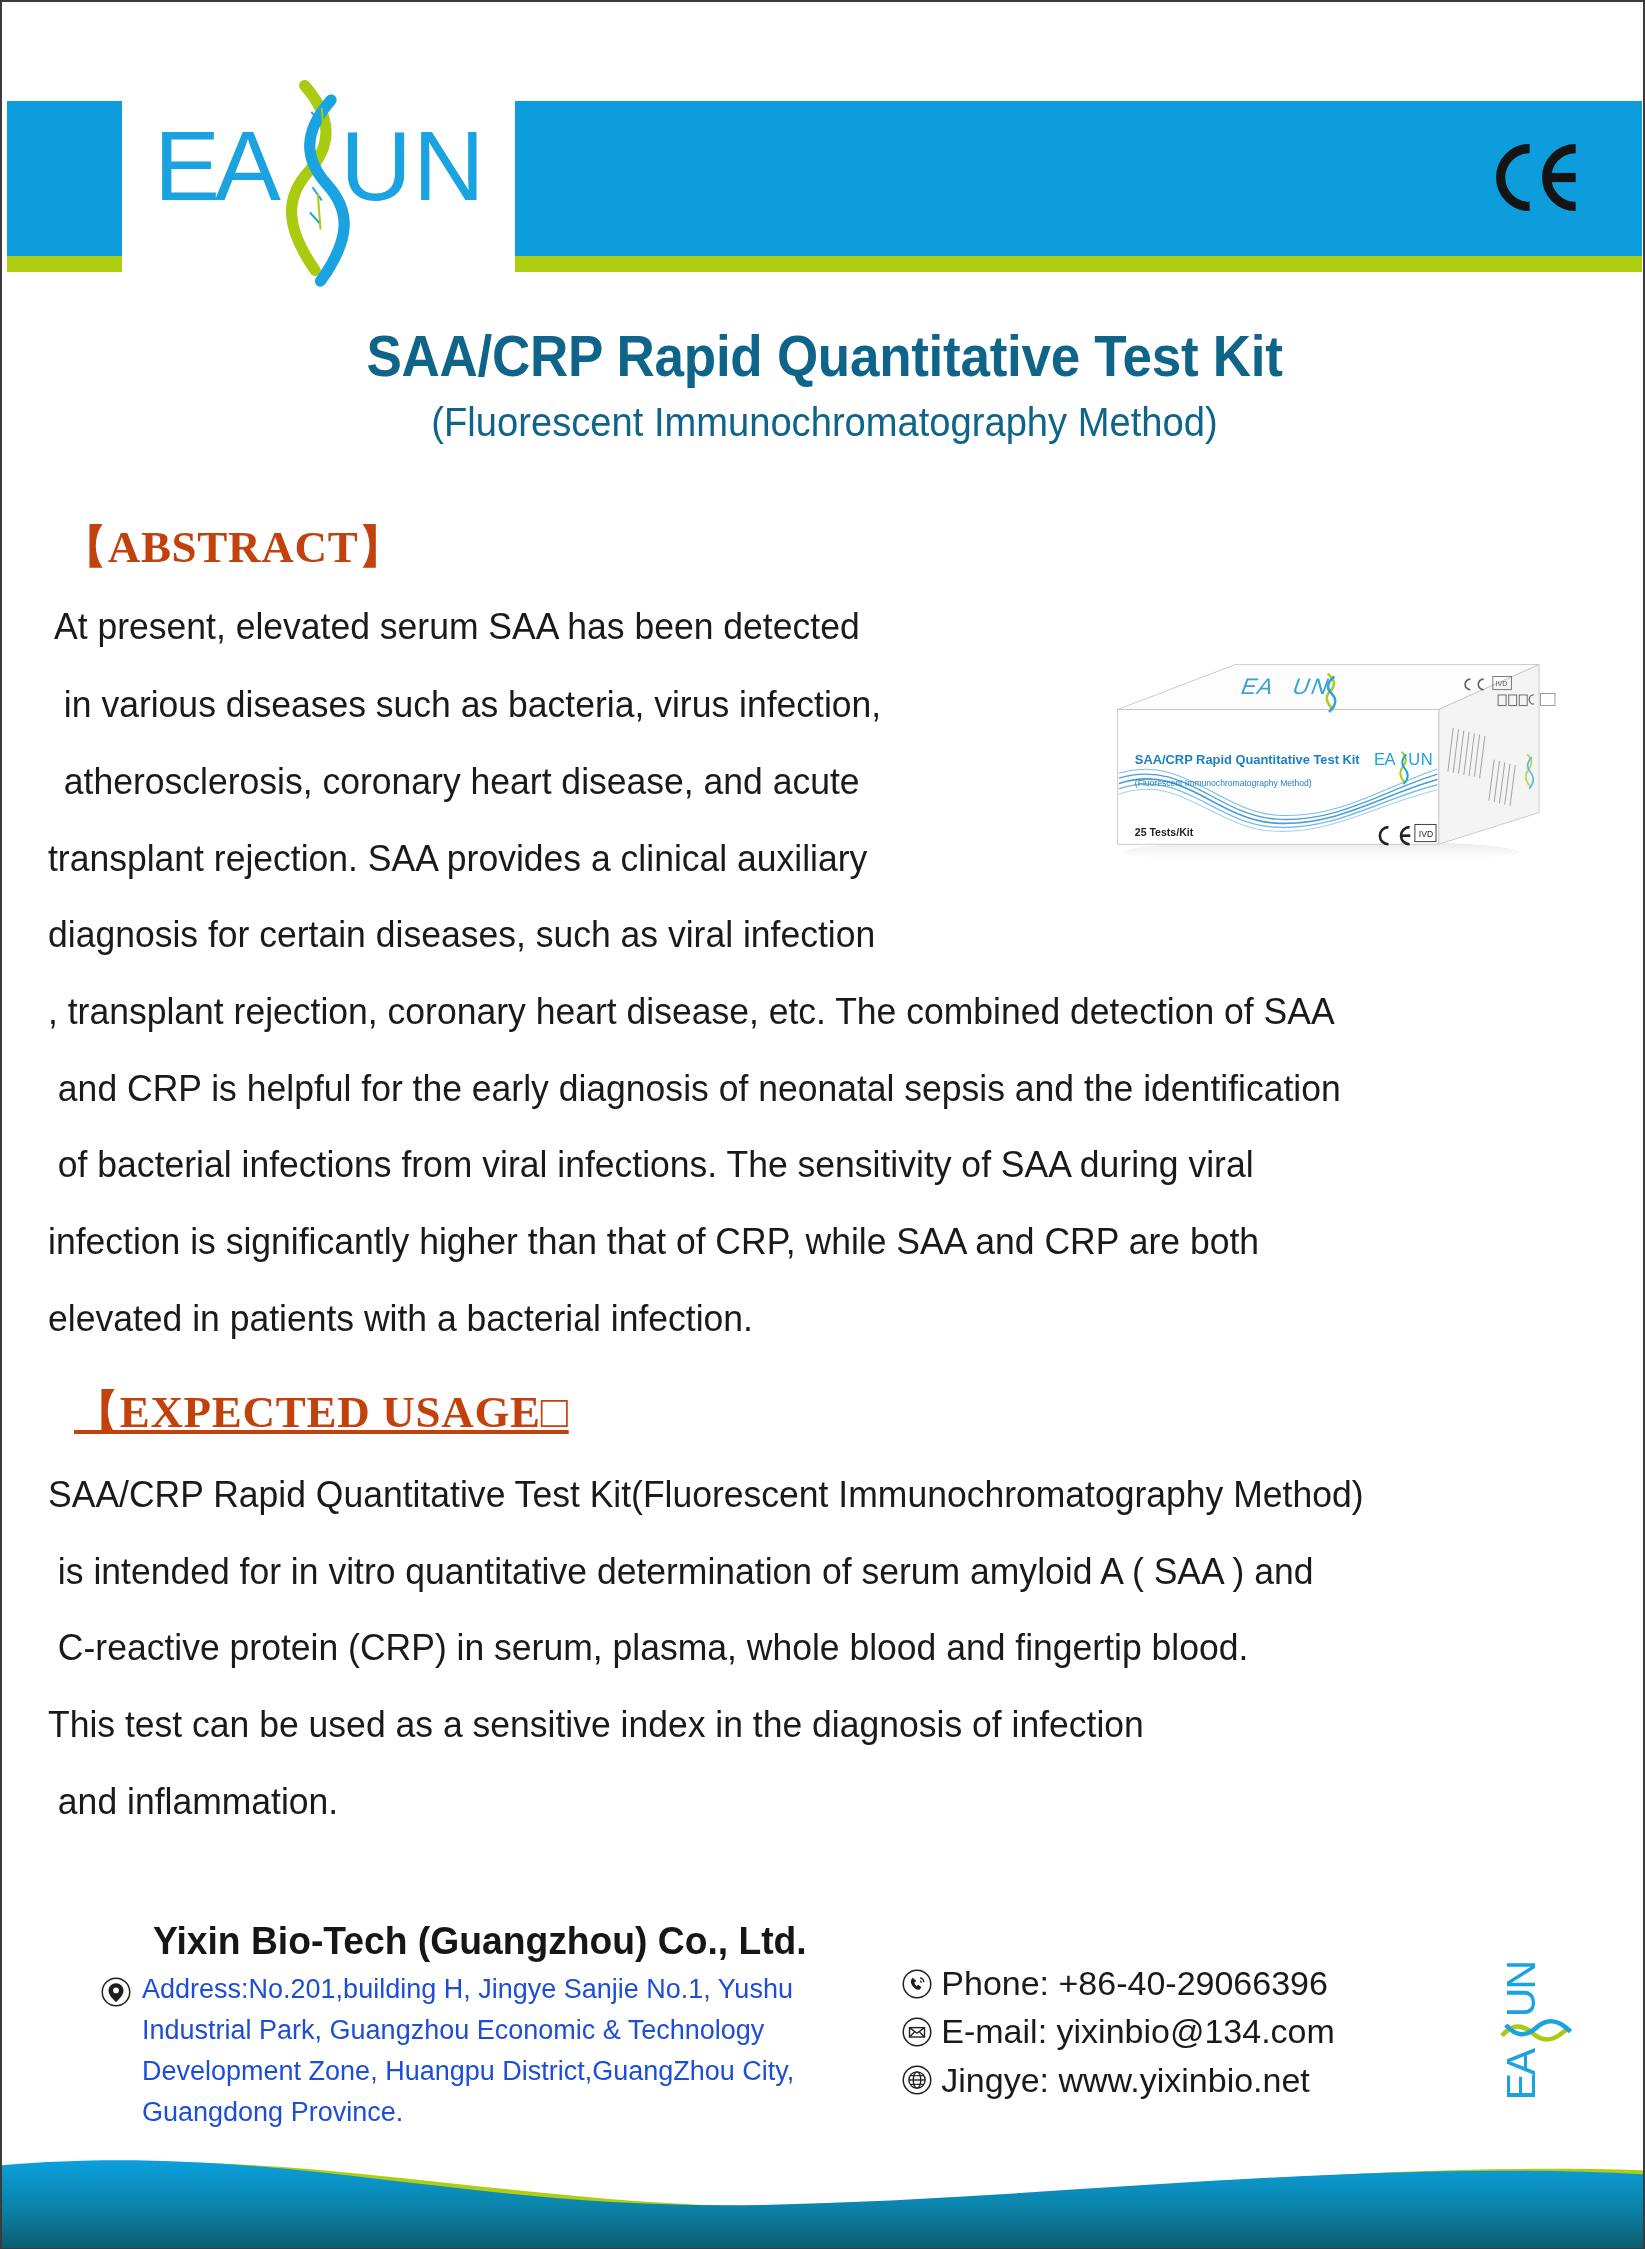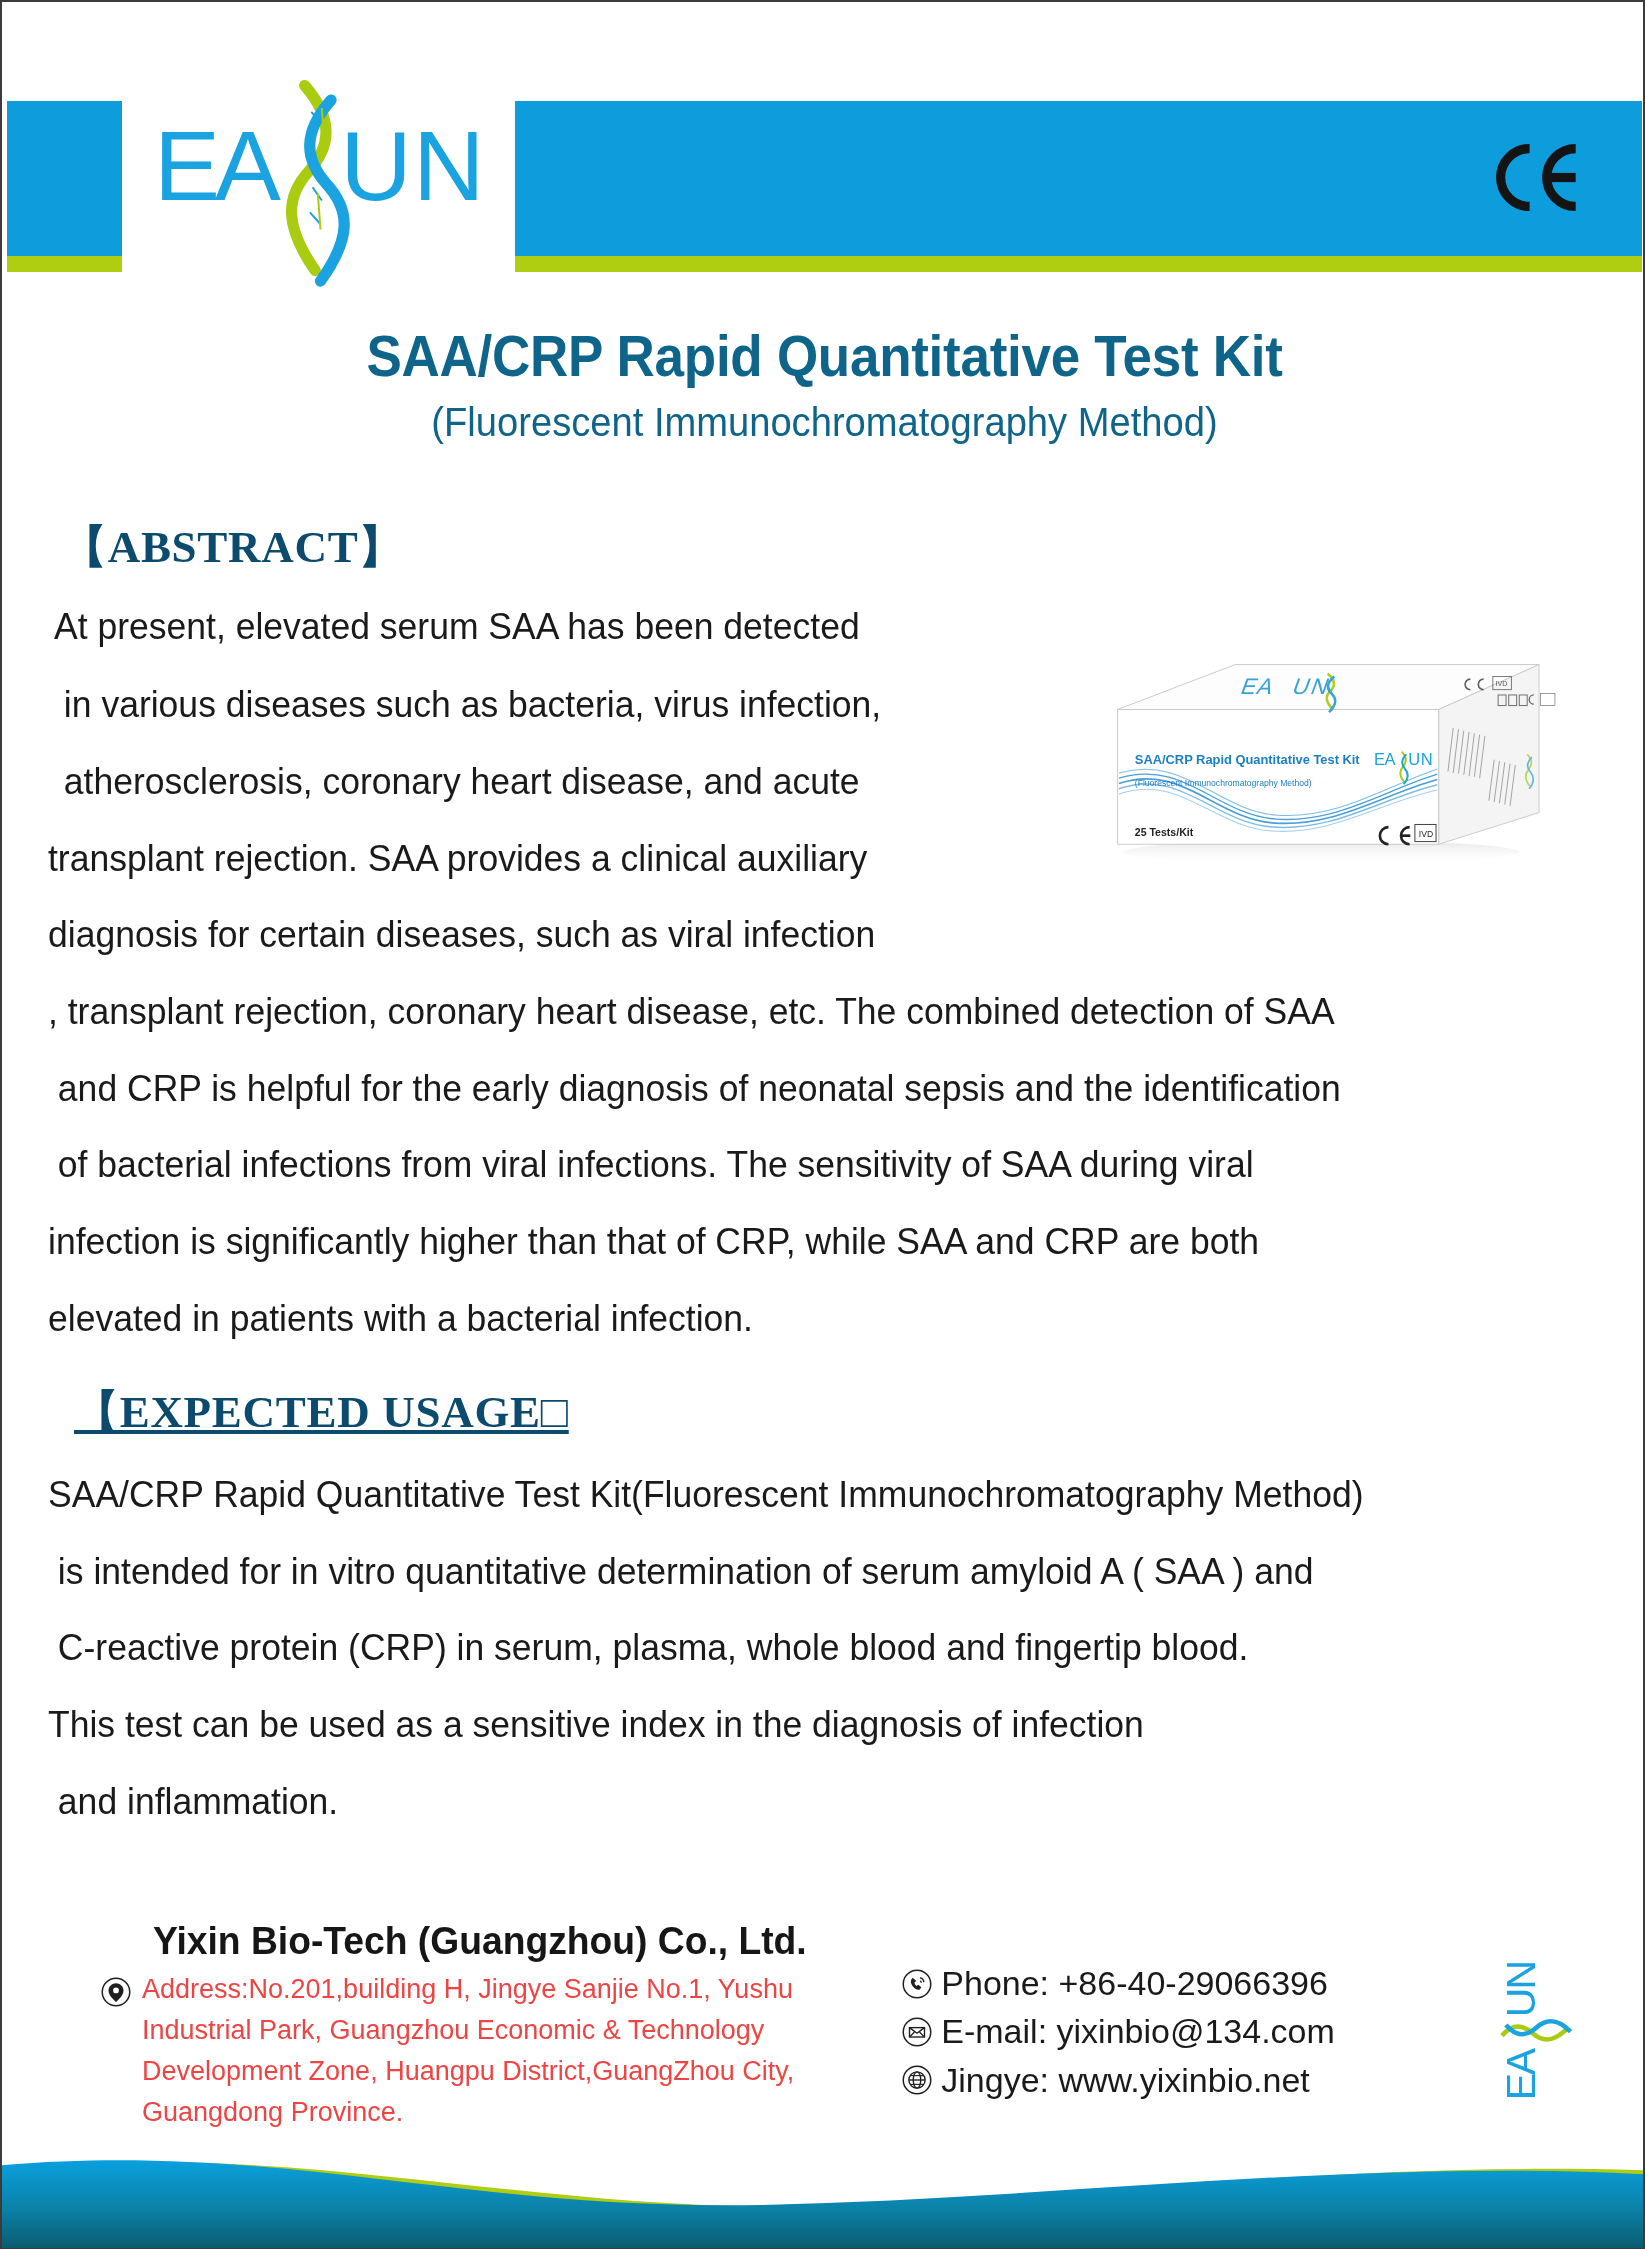--- a/index.html
+++ b/index.html
@@ -101,21 +101,21 @@
     line-height: 1.05;
     transform: scaleX(0.93);
   }
 
   
   .section-heading {
     position: absolute;
     font-family: "Liberation Serif", "DejaVu Serif", serif;
     font-weight: bold;
     font-size: 45px;
-    color: #0c4a6e;
+    color: #c2410c;
     letter-spacing: 0.7px;
     white-space: nowrap;
   }
   .sh-abstract { left: 60px; top: 515px; }
   .sh-usage    { left: 72px; top: 1380px; text-decoration: underline; }
 
   
   .body-line {
     position: absolute;
     font-family: "Liberation Sans Narrow", "Liberation Sans", sans-serif;
@@ -155,21 +155,21 @@
     width: 30px;
     height: 30px;
   }
   .addr-block {
     position: absolute;
     left: 140px;
     top: 1967px;
     width: 668px;
     font-family: "Liberation Sans Narrow", "Liberation Sans", sans-serif;
     font-size: 27px;
-    color: #ef4444;
+    color: #1d4ed8;
     line-height: 1.52;
   }
   .contact-block {
     position: absolute;
     left: 900px;
     top: 1962px;
   }
   .contact-row {
     display: flex;
     align-items: center;

